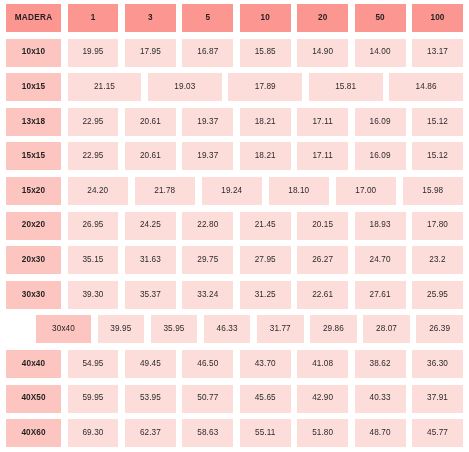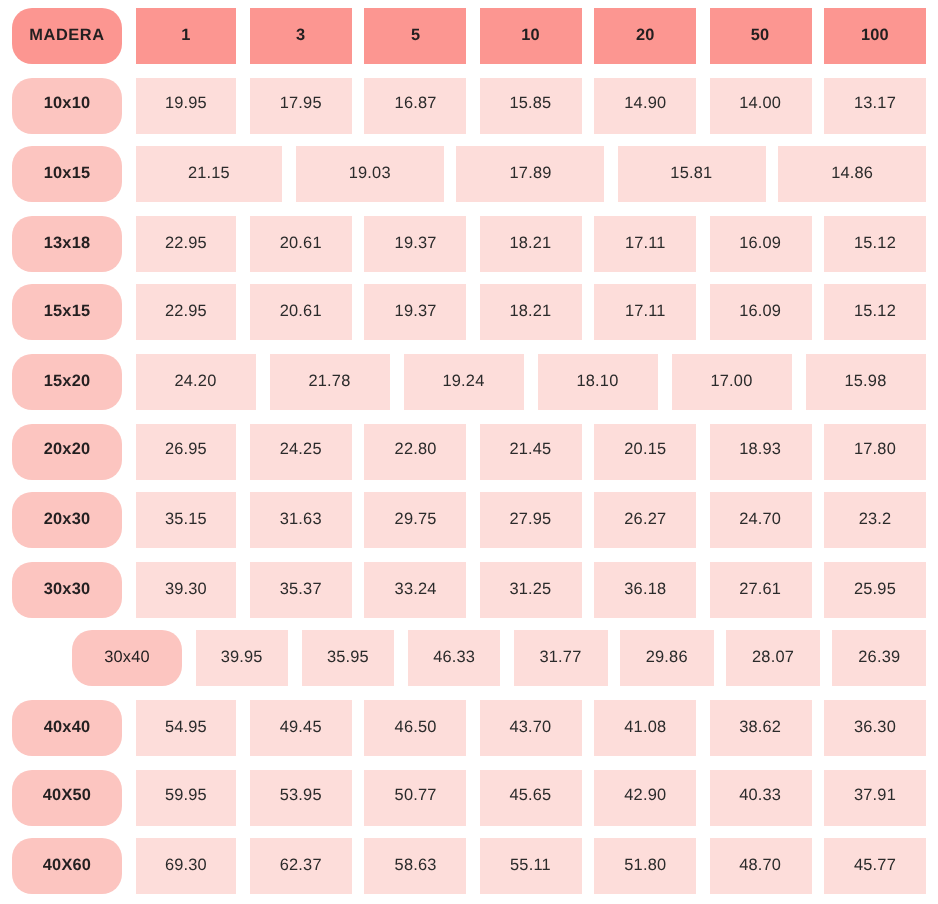--- a/index.html
+++ b/index.html
@@ -40,21 +40,20 @@
     justify-content: center;
     text-align: center;
     box-sizing: border-box;
     line-height: 1;
     letter-spacing: 0.1px;
   }
 
   
   .row > .cell:first-child {
     flex: 0 0 55px;
-    border-radius: 10px;
   }
 
   
   .row-header .cell {
     background: #fc9691;
     color: #231f20;
     font-size: 8.2px;
     font-weight: bold;
   }
   .row-header .cell.corner {
@@ -162,21 +161,21 @@
     <div class="cell cell-value">26.27</div>
     <div class="cell cell-value">24.70</div>
     <div class="cell cell-value">23.2</div>
   </div>
       <div class="row row-body">
     <div class="cell cell-label">30x30</div>
     <div class="cell cell-value">39.30</div>
     <div class="cell cell-value">35.37</div>
     <div class="cell cell-value">33.24</div>
     <div class="cell cell-value">31.25</div>
-    <div class="cell cell-value">36.18</div>
+    <div class="cell cell-value">22.61</div>
     <div class="cell cell-value">27.61</div>
     <div class="cell cell-value">25.95</div>
   </div>
       <div class="row row-body">
     <div class="cell cell-label not-bold">30x40</div>
     <div class="cell cell-value">39.95</div>
     <div class="cell cell-value">35.95</div>
     <div class="cell cell-value">46.33</div>
     <div class="cell cell-value">31.77</div>
     <div class="cell cell-value">29.86</div>

